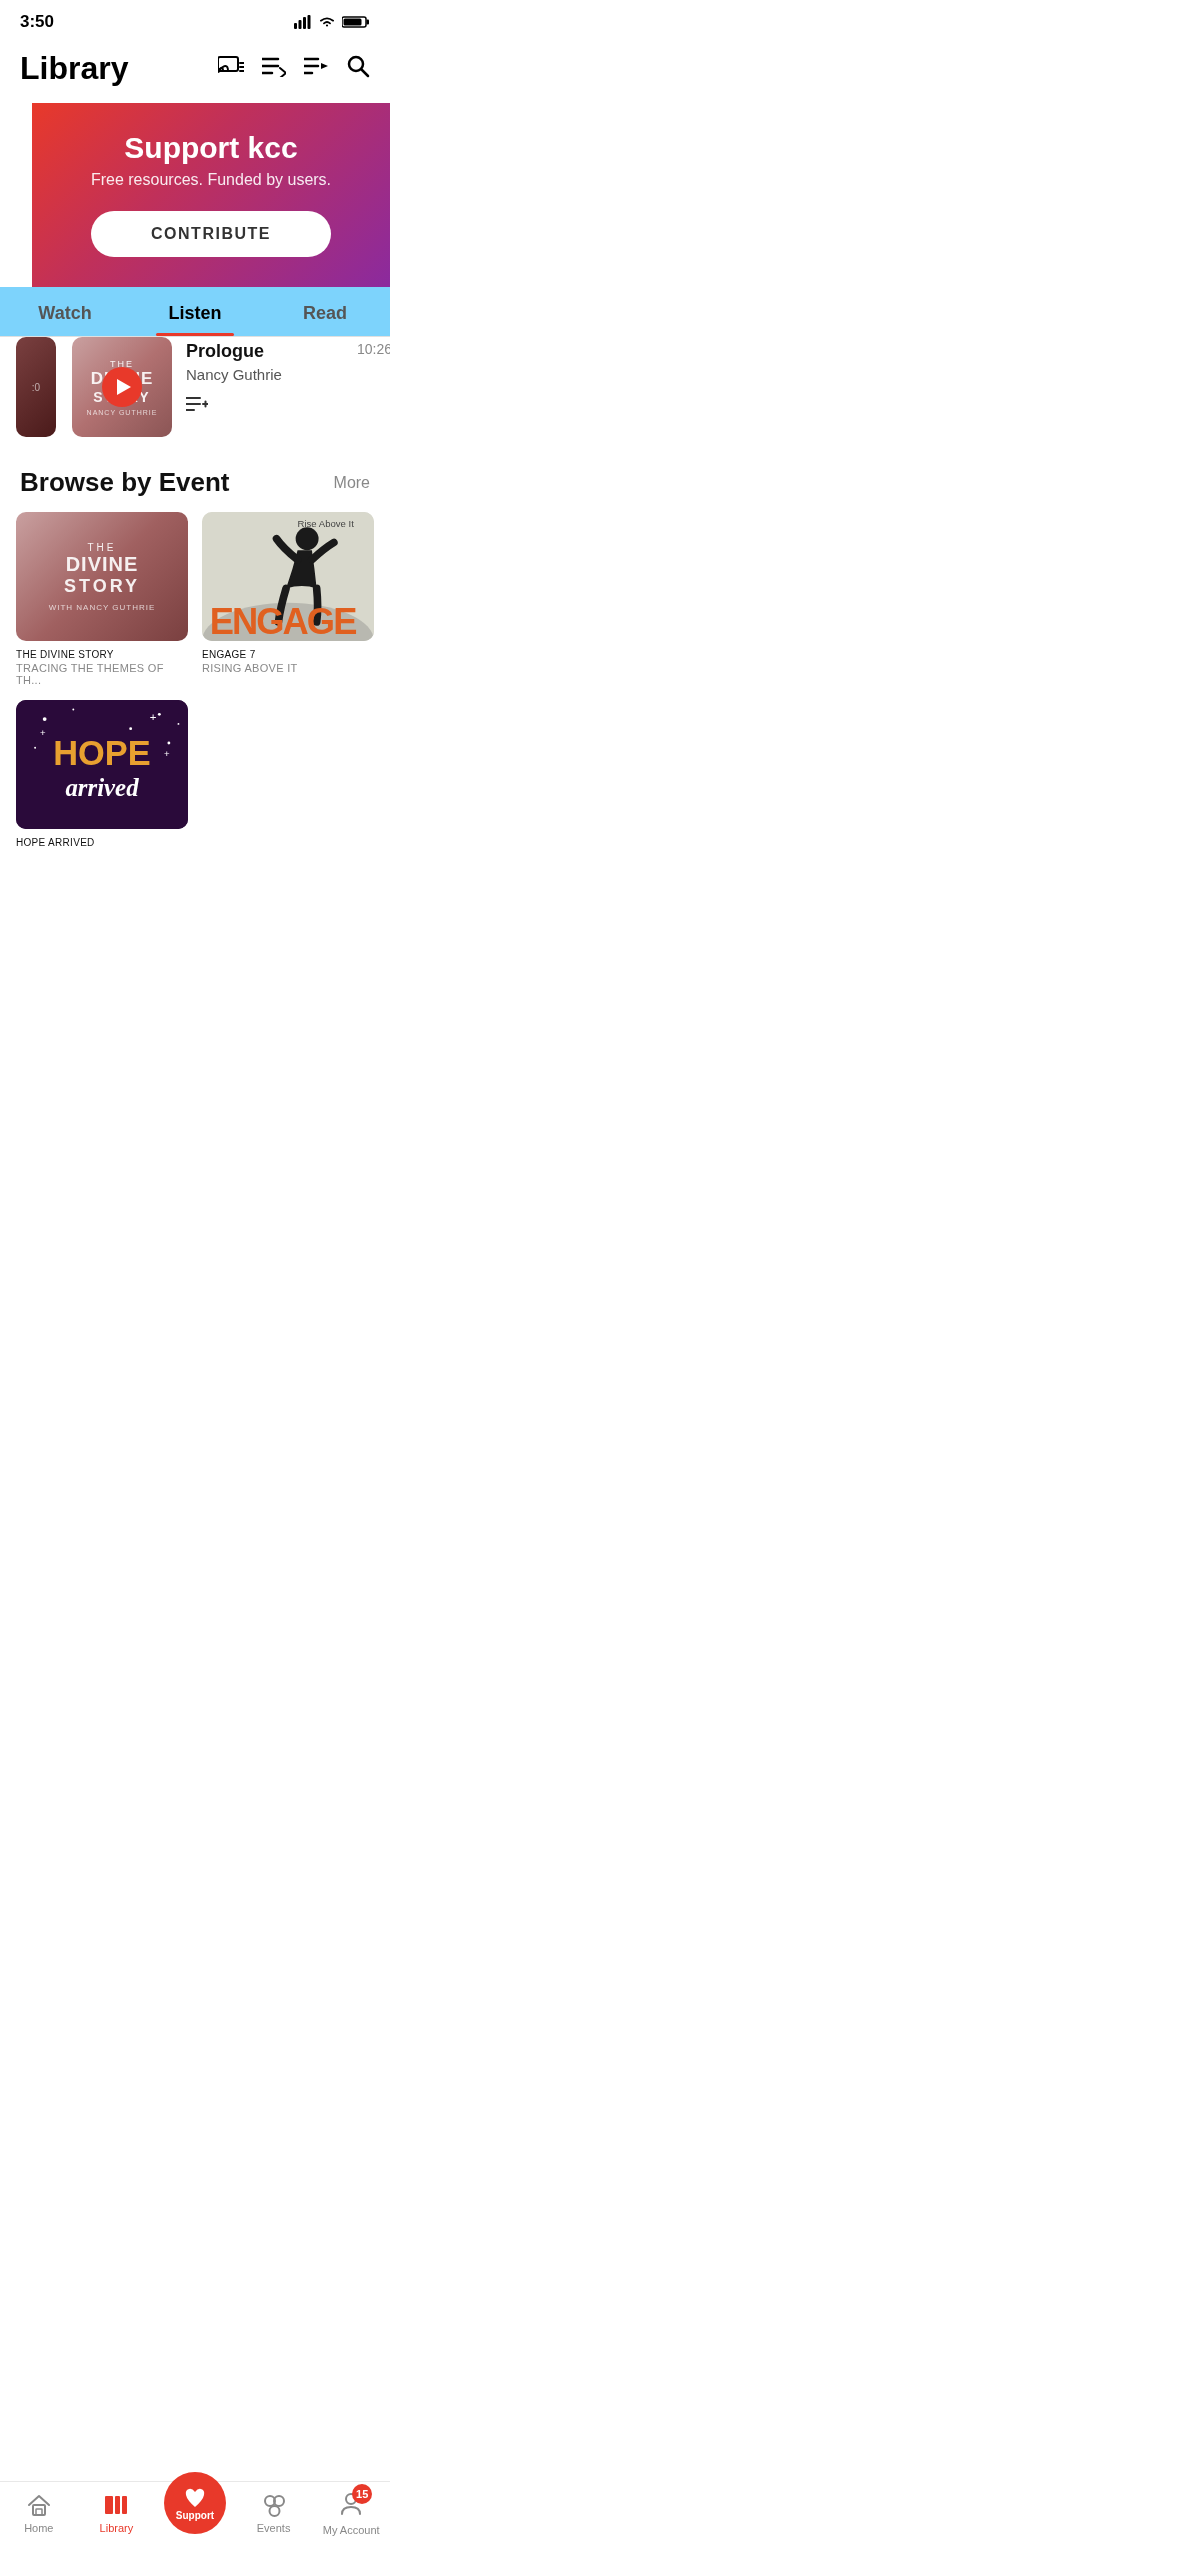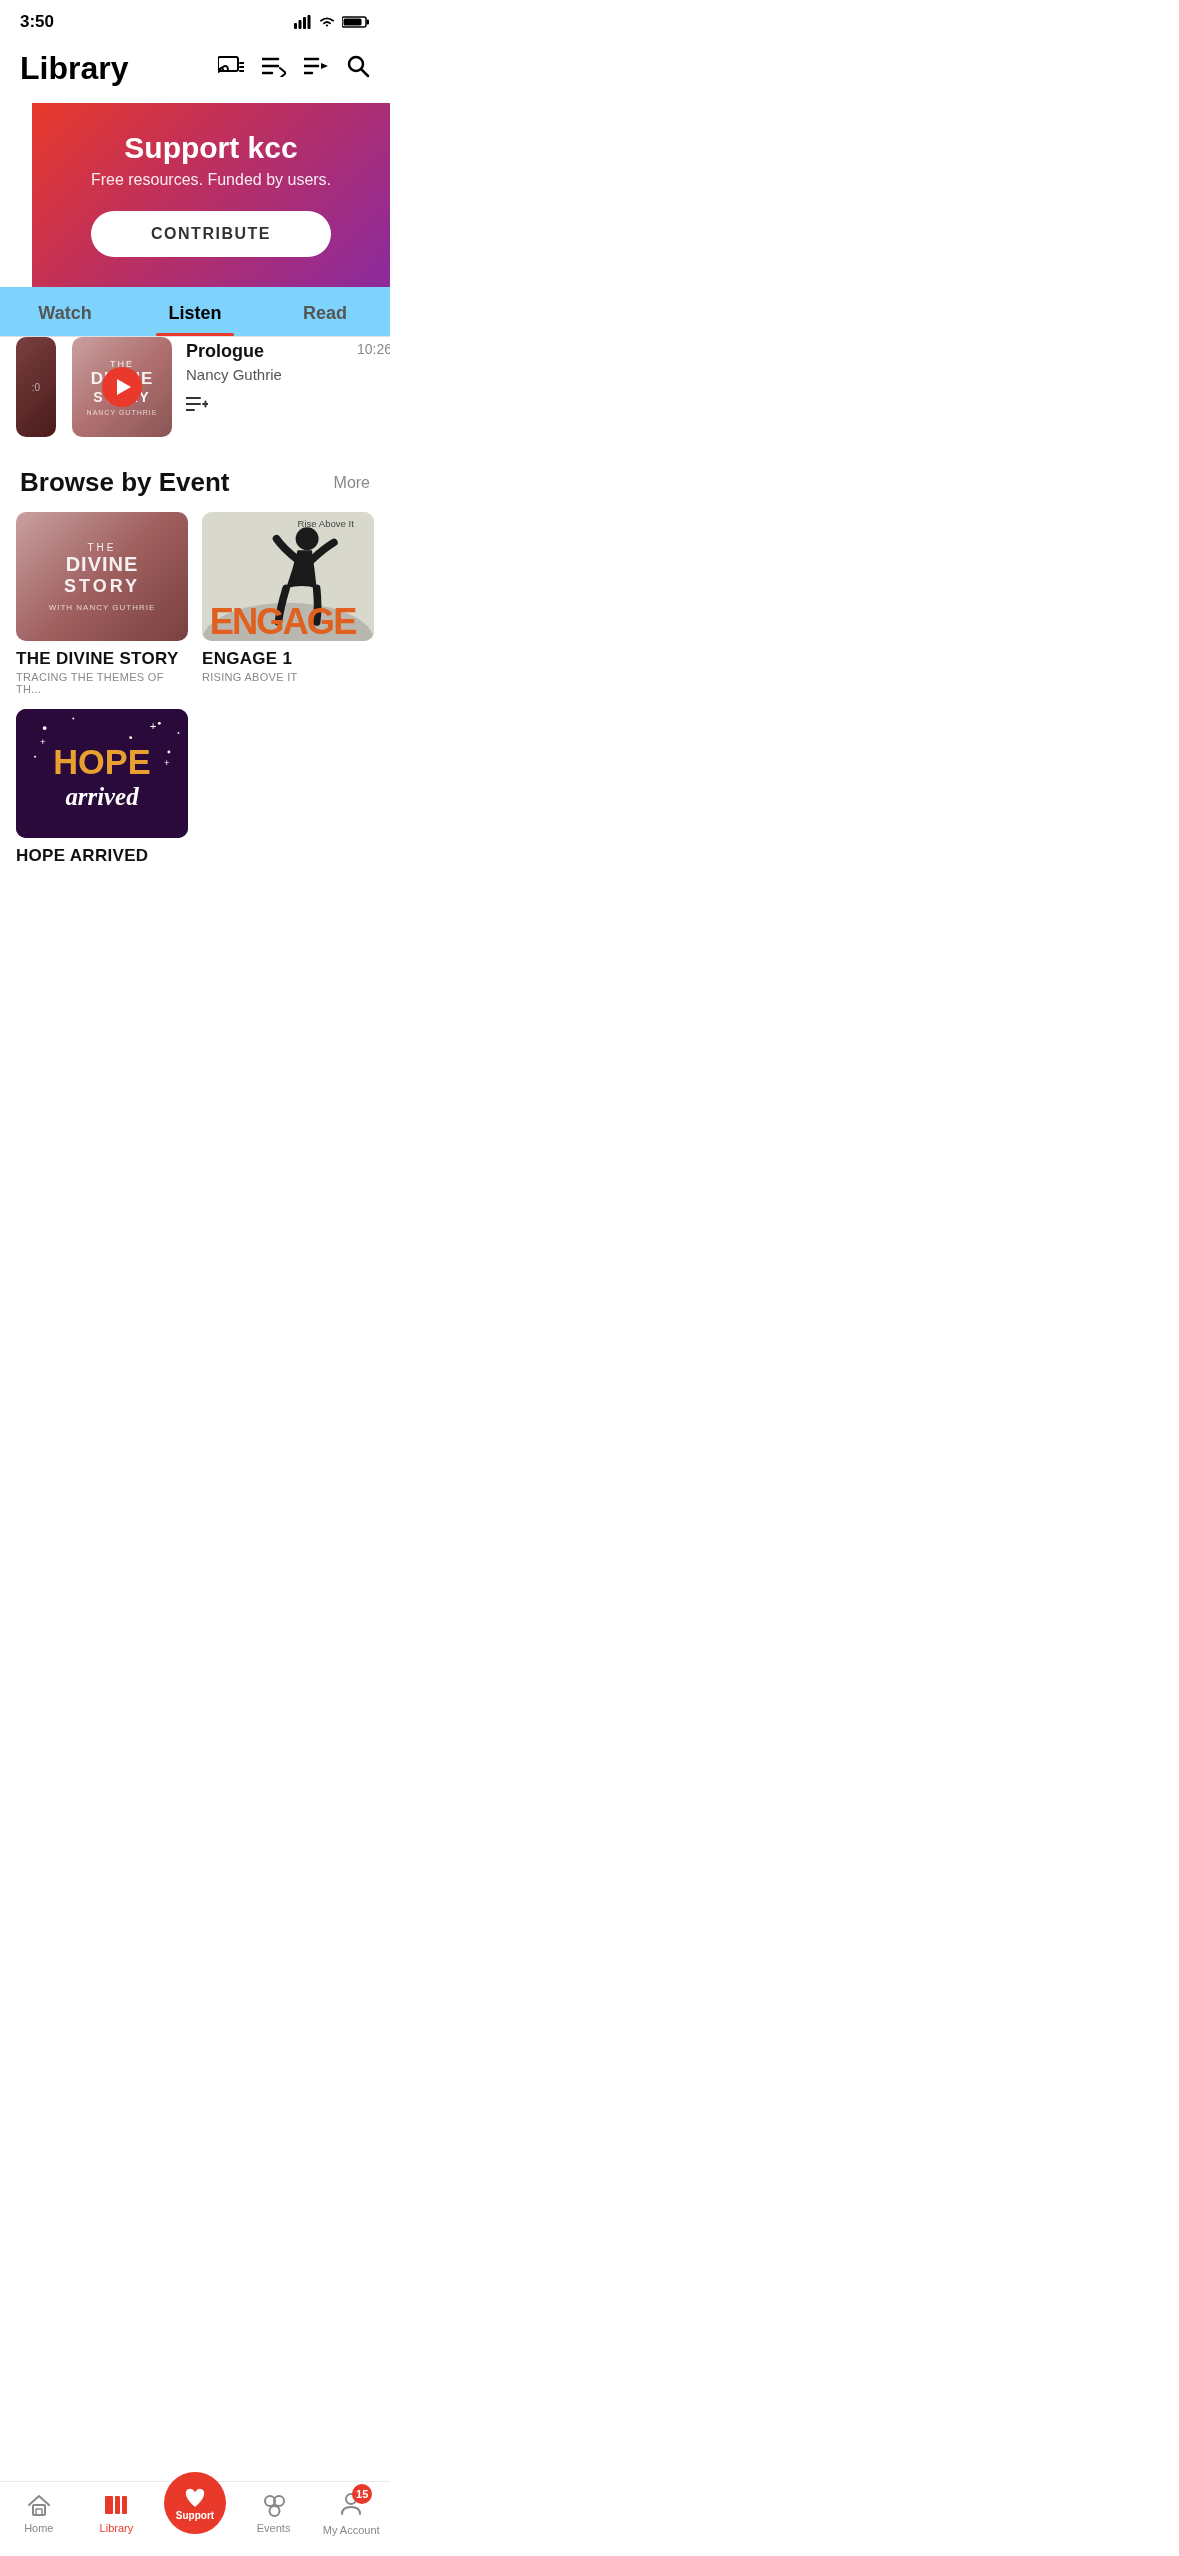--- a/index.html
+++ b/index.html
@@ -269,22 +269,22 @@
     }
     .event-thumb-hope {
       background: linear-gradient(135deg, #3a1a4a 0%, #2a0a3a 100%);
       display: flex;
       align-items: center;
       justify-content: center;
       width: 100%;
       height: 100%;
     }
     .event-name {
-      font-size: 17px;
-      font-weight: 700;
+      font-size: 10px;
+      font-weight: 400;
       color: #111;
       letter-spacing: 0.3px;
       margin-bottom: 2px;
     }
     .event-subtitle {
       font-size: 11px;
       color: #888;
       font-weight: 500;
       letter-spacing: 0.3px;
     }
@@ -541,21 +541,21 @@
 
             <path d="M100 50 Q85 38 78 28" stroke="#1a1a1a" stroke-width="8" fill="none" stroke-linecap="round"></path>
             <path d="M115 50 Q128 38 138 32" stroke="#1a1a1a" stroke-width="8" fill="none" stroke-linecap="round"></path>
 
             <text x="8" y="128" font-family="Arial Black, sans-serif" font-size="38" font-weight="900" fill="#e06020" letter-spacing="-2">ENGAGE</text>
 
             <text x="100" y="16" font-family="Arial, sans-serif" font-size="10" fill="#444">Rise Above It</text>
           </svg>
         </div>
       </div>
-      <div class="event-name">ENGAGE 1</div>
+      <div class="event-name">ENGAGE 7</div>
       <div class="event-subtitle">RISING ABOVE IT</div>
     </div>
 
 
     <div class="event-card">
       <div class="event-thumb">
         <div class="event-thumb-hope">
           <svg style="width:100%;height:100%;" viewBox="0 0 180 135" xmlns="http://www.w3.org/2000/svg">
             <rect width="180" height="135" fill="#2a0a3a"></rect>
 

